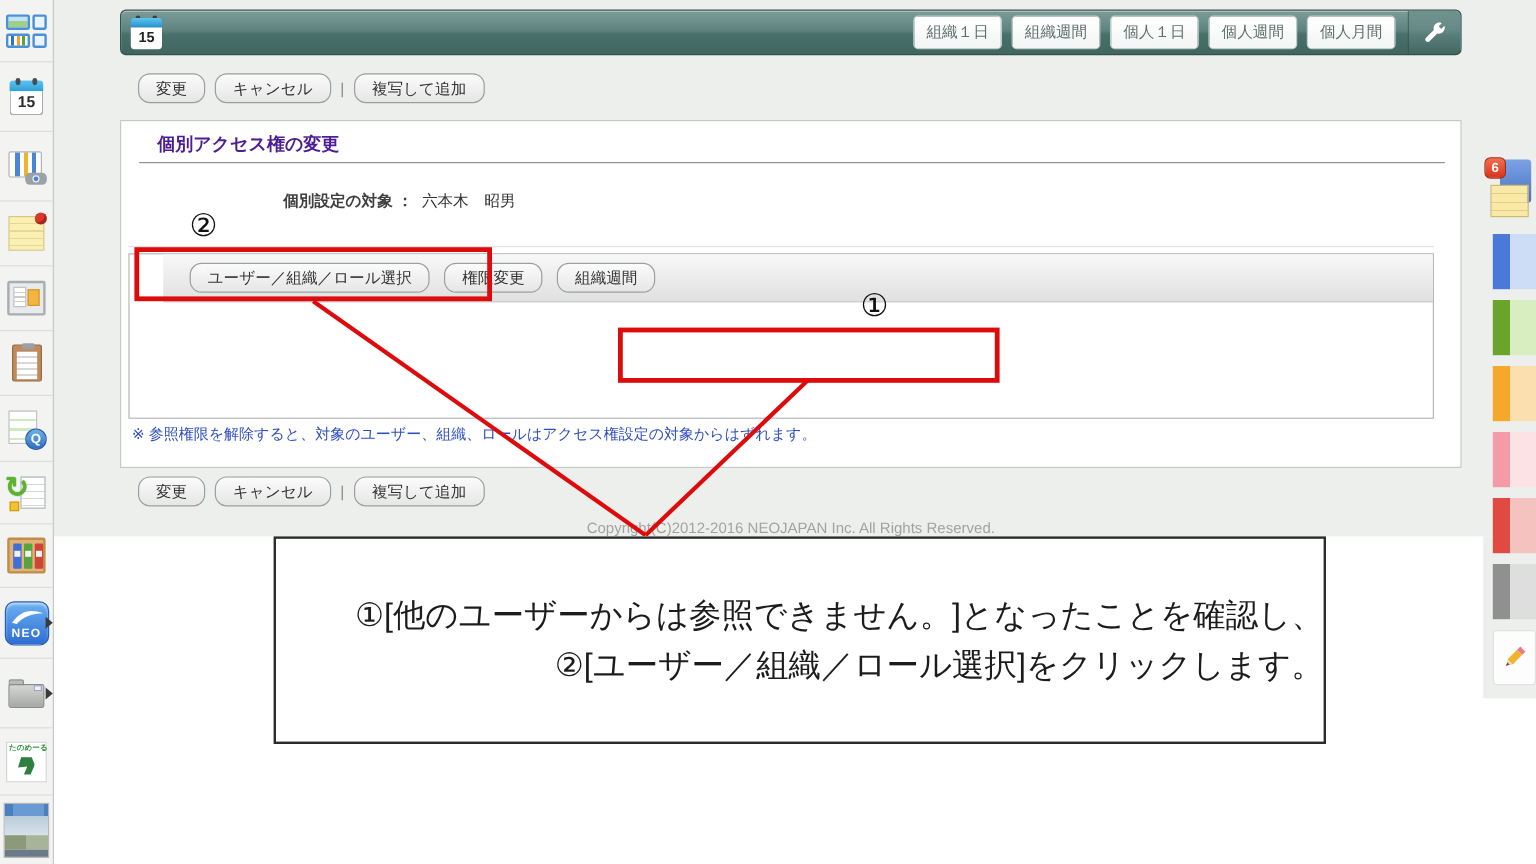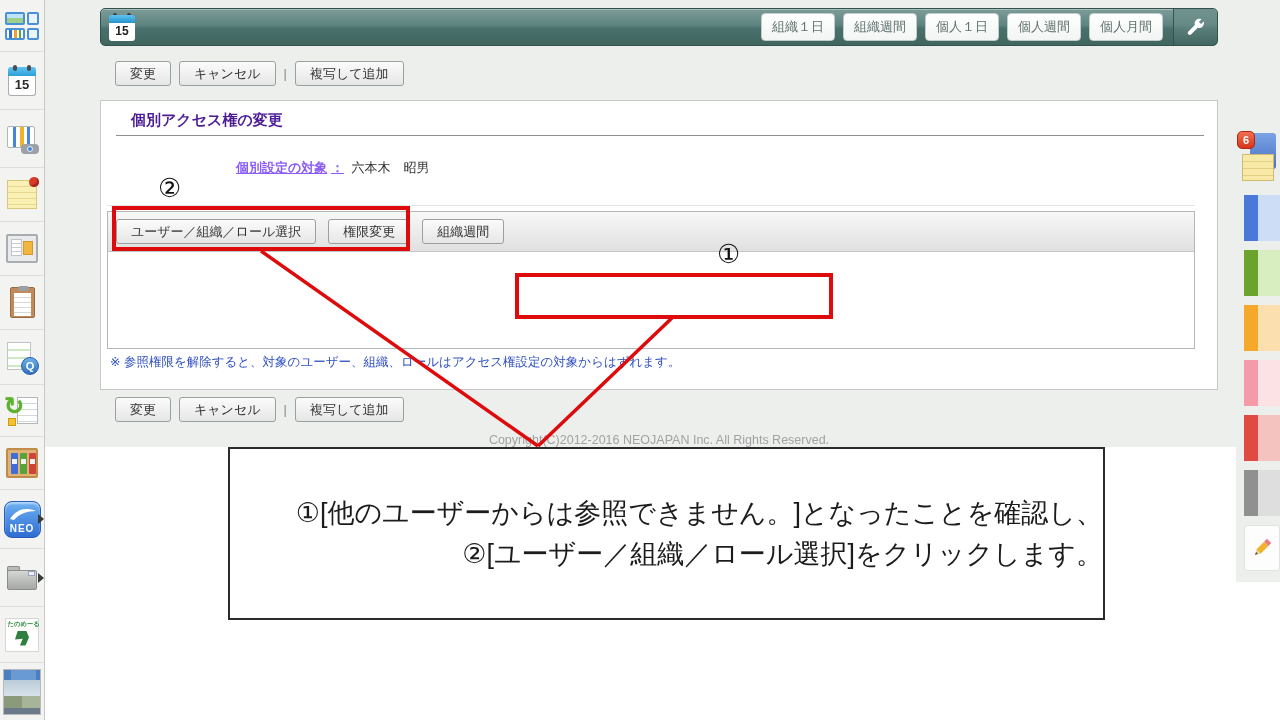--- a/index.html
+++ b/index.html
@@ -87,34 +87,34 @@
   .hcal .top { position:absolute; top:2px; left:0; width:26px; height:8px; background:linear-gradient(#5ec4f2,#2590cc); border-radius:3px 3px 0 0; }
   .hcal .peg { position:absolute; top:0; width:4px; height:5px; background:#3c3f41; border-radius:2px; }
   .hcal .p1{left:4px;} .hcal .p2{left:18px;}
   .hcal .body { position:absolute; top:10px; left:0; width:26px; height:18px; background:#fff; border-radius:0 0 3px 3px; font-size:12px; font-weight:bold; color:#222; text-align:center; line-height:17px; }
   .hdr .spacer { flex:1; }
   .vbtn { margin-left:8px; padding:4px 10px; background:linear-gradient(#ffffff,#f2f5f4); border:1px solid #c2cdcb; border-radius:4px; color:#5f706d; font-size:13px; white-space:nowrap; cursor:pointer; }
   .wrench-sec { align-self:stretch; width:44px; margin-left:10px; border-left:1px solid #33524e; display:flex; align-items:center; justify-content:center; border-radius:0 5px 5px 0; background:linear-gradient(#6f918d,#44696437); }
 
   
   .tbar { position:absolute; left:115px; display:flex; align-items:center; }
-  .btn { padding:3px 14px; height:25px; background:linear-gradient(#fbfbfb,#e6e6e6); border:1px solid #9aa09f; border-radius:3px; color:#333; font-size:13px; line-height:17px; cursor:pointer; white-space:nowrap; }
+  .btn { padding:3px 14px; height:25px; background:linear-gradient(#fbfbfb,#e6e6e6); border:1px solid #9aa09f; border-radius:10px; color:#333; font-size:13px; line-height:17px; cursor:pointer; white-space:nowrap; }
   .btn + .btn { margin-left:8px; }
   .tsep { color:#888; margin:0 8px; font-size:13px; }
 
   
   .panel { position:absolute; left:100px; top:100px; width:1118px; height:290px; background:#fff; border:1px solid #c6c9c6; }
   .panel .title { position:absolute; left:30px; top:10px; font-size:15px; font-weight:bold; color:#4c1d95; }
   .panel .title-rule { position:absolute; left:15px; top:34px; width:1088px; border-top:1px solid #8f8f8f; }
   .panel .target { position:absolute; left:135px; top:58px; font-size:13px; }
-  .panel .target .lab { color:#8b5cf6; font-weight:bold;text-decoration:underline; }
+  .panel .target .lab { color:#404040; font-weight:bold; }
   .panel .target .val { color:#333; margin-left:4px; }
   .panel .pre-rule { position:absolute; left:6px; top:104px; width:1088px; border-top:1px solid #e4e4e4; }
   .listbox { position:absolute; left:6px; top:110px; width:1088px; height:138px; border:1px solid #b5b8b5; background:#fff; }
-  .listbox .lb-head { height:40px; background:linear-gradient(#f8f8f8,#e0e0e0); border-bottom:1px solid #c5c5c5; display:flex; align-items:center; padding-left:8px; }
+  .listbox .lb-head { height:40px; background:linear-gradient(#f8f8f8,#e0e0e0); border-bottom:1px solid #c5c5c5; display:flex; align-items:center; padding-left:22px;margin-left:28px; }
   .listbox .lb-head .btn + .btn { margin-left:12px; }
   .listbox .lb-body { height:96px; display:flex; align-items:center; justify-content:center; }
   .listbox .msg { font-size:13px; color:#333; }
   .panel .note { position:absolute; left:9px; top:253px; font-size:12.5px; color:#2f4fc1; white-space:nowrap; }
 
   .copyright { position:absolute; left:100px; top:433px; width:1118px; text-align:center; color:#a2a2a2; font-size:12.5px; }
 
   
   .ann-lines { position:absolute; inset:0; width:1280px; height:720px; pointer-events:none; }
   .redbox { position:absolute; border:4px solid #dd0b0b; pointer-events:none; }

